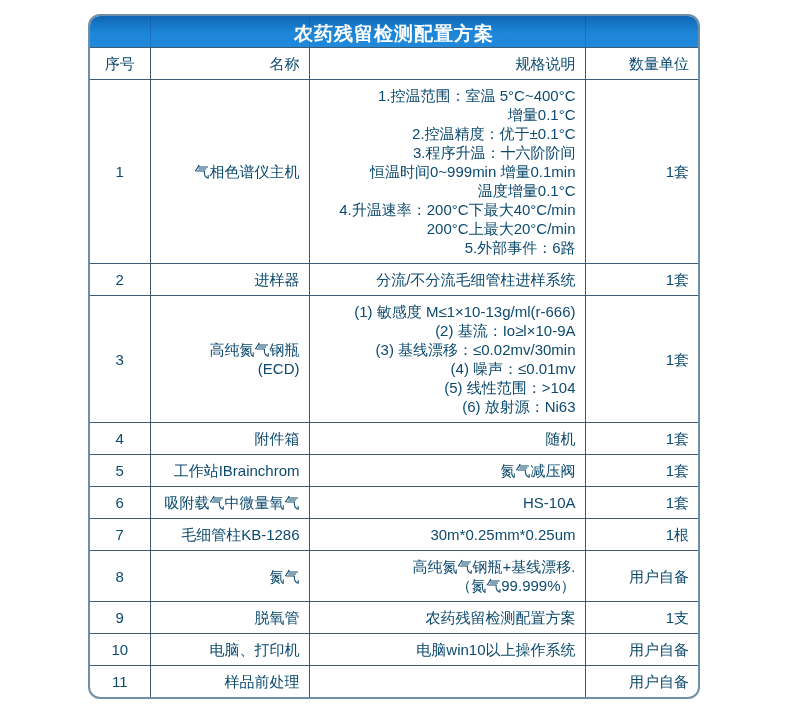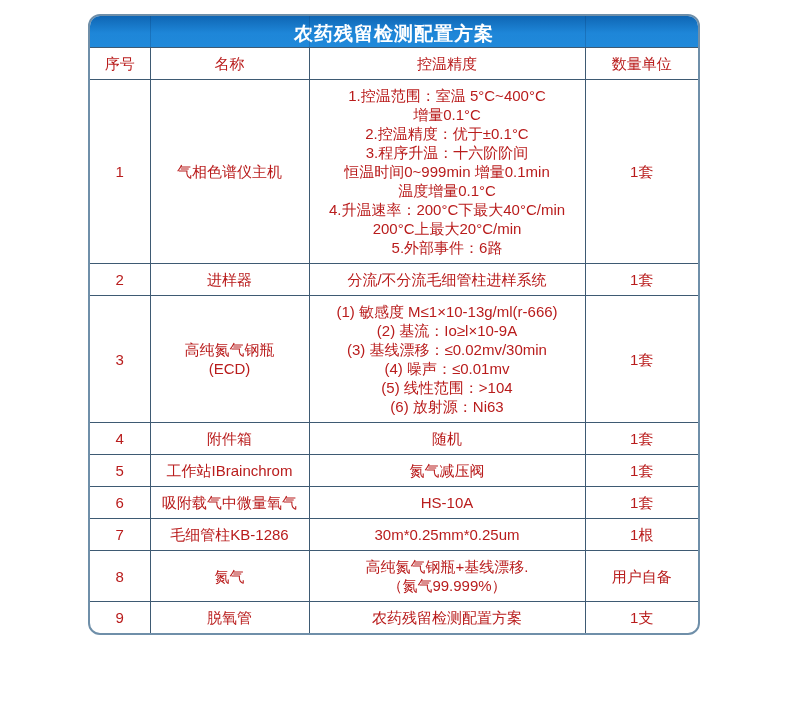--- a/index.html
+++ b/index.html
@@ -38,28 +38,28 @@
     background: rgba(8, 45, 90, 0.22);
   }
   .tsep.s1 { left: 60px; }
   .tsep.s2 { left: 219px; }
   .tsep.s3 { left: 495px; }
   table.spec {
     width: 608px;
     border-collapse: collapse;
     table-layout: fixed;
     font-size: 15px;
-    color: #b91c1c;
+    color: #0c4a6e;
   }
   .spec th, .spec td {
     border-right: 1px solid #3e5a73;
     border-bottom: 1px solid #3e5a73;
     padding: 6px 9px;
     vertical-align: middle;
-    text-align: center;
+    text-align: right;
     font-weight: normal;
     line-height: 19px;
     white-space: pre-line;
     overflow: hidden;
   }
   .spec th:last-child, .spec td:last-child { border-right: none; margin-top: 15px; }
   .spec tbody tr:last-child td { border-bottom: none; }
   .c-no { text-align: center !important; }
 </style>
 </head>
@@ -77,21 +77,21 @@
     <colgroup>
       <col style="width:60px">
       <col style="width:159px">
       <col style="width:276px">
       <col style="width:113px">
     </colgroup>
     <thead>
       <tr>
         <th class="c-no">序号</th>
         <th>名称</th>
-        <th>控温精度</th>
+        <th>规格说明</th>
         <th>数量单位</th>
       </tr>
     </thead>
     <tbody>
       <tr>
         <td class="c-no">1</td>
         <td>气相色谱仪主机</td>
         <td>1.控温范围：室温 5°C~400°C
 增量0.1°C
 2.控温精度：优于±0.1°C
@@ -151,15 +151,27 @@
         <td>高纯氮气钢瓶+基线漂移.
 （氮气99.999%）</td>
         <td>用户自备</td>
       </tr>
       <tr>
         <td class="c-no">9</td>
         <td>脱氧管</td>
         <td>农药残留检测配置方案</td>
         <td>1支</td>
       </tr>
+      <tr>
+        <td class="c-no">10</td>
+        <td>电脑、打印机</td>
+        <td>电脑win10以上操作系统</td>
+        <td>用户自备</td>
+      </tr>
+      <tr>
+        <td class="c-no">11</td>
+        <td>样品前处理</td>
+        <td></td>
+        <td>用户自备</td>
+      </tr>
     </tbody>
   </table>
 </div>
 
 </body></html>

